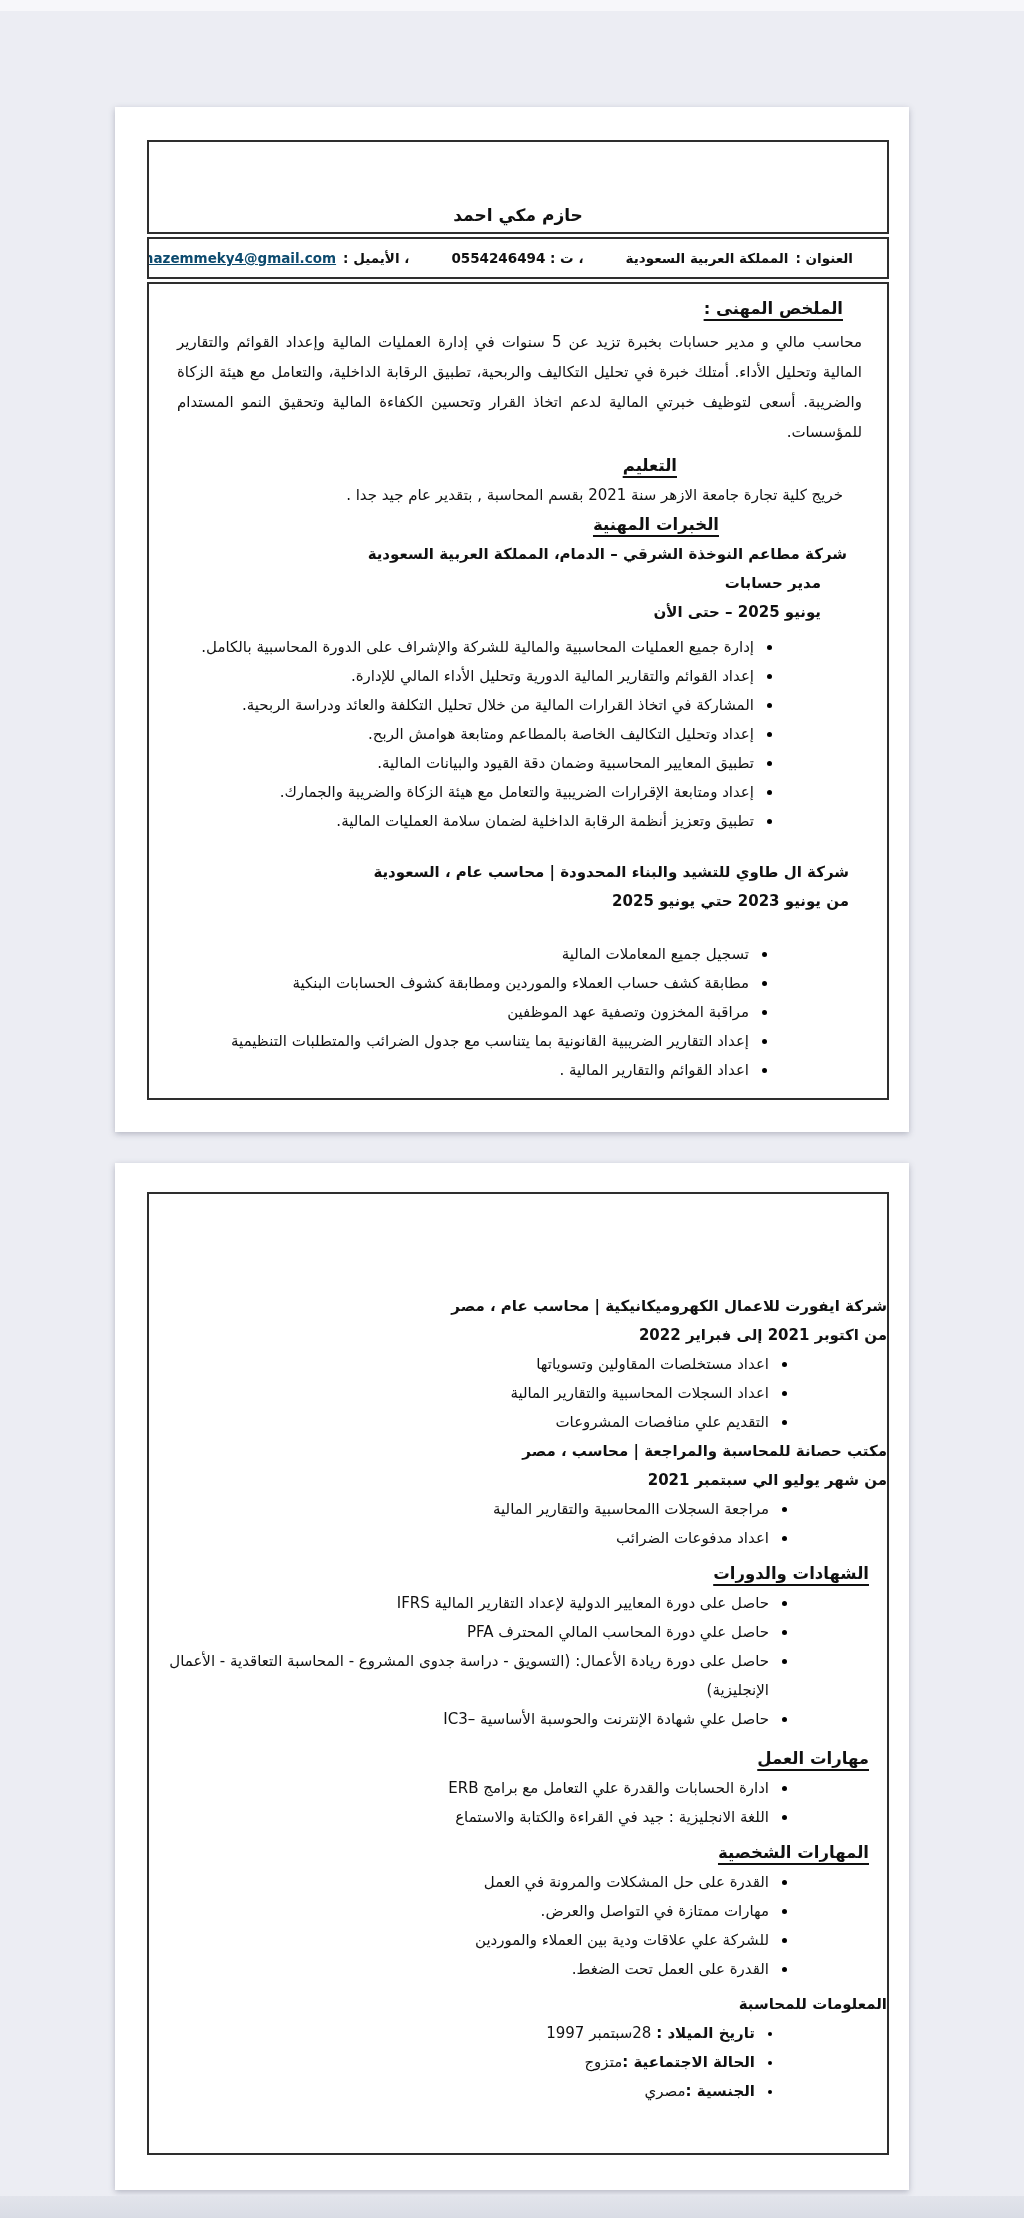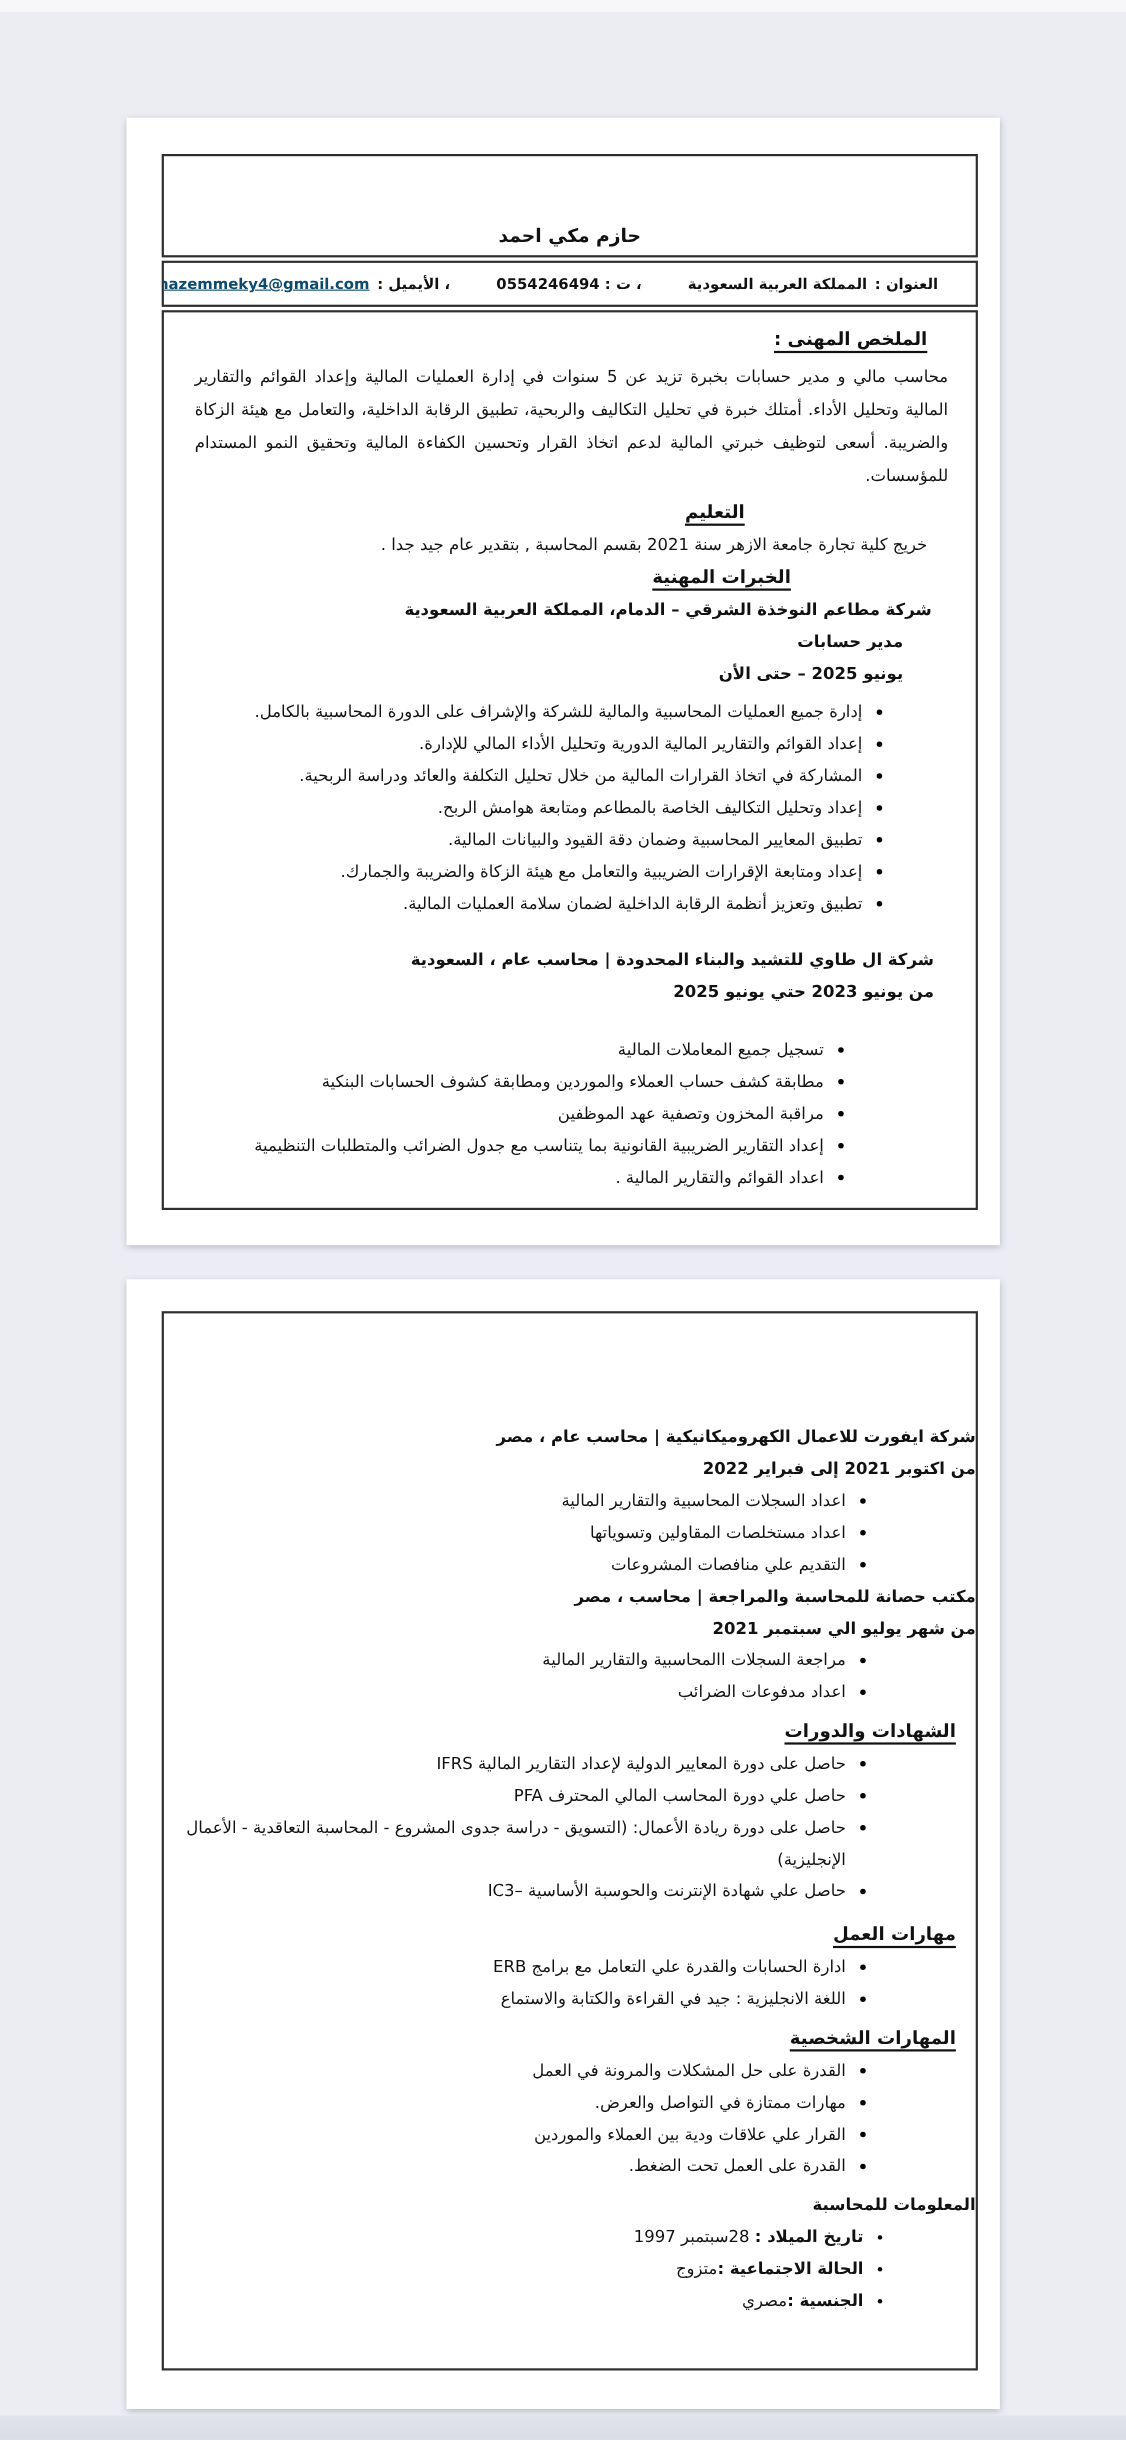--- a/index.html
+++ b/index.html
@@ -36,21 +36,21 @@
   .para{direction:rtl;text-align:justify;font-size:15px;line-height:30px;
     padding:3px 25px 0 28px;margin-bottom:4px}
   .b-row{display:flex;direction:rtl;align-items:flex-start;font-size:15px;line-height:29px}
   .dot{flex:0 0 auto;width:5px;height:5px;border-radius:50%;background:#000;
     margin-top:12px;margin-left:13px}
   .dot.sm{width:4px;height:4px;margin-top:13px}
   .btext{flex:1;text-align:right}
   
   .pr18{padding-right:18px}.pr30{padding-right:44px}
   .pr38{padding-right:38px}.pr40{padding-right:40px}.pr48{}
-  .pr66{padding-right:66px}.pr85{padding-right:85px}.pr100{padding-right:100px}
+  .pr66{padding-right:66px}.pr85{padding-right:115px}.pr100{padding-right:100px}
   .pr120{padding-right:120px}.pr168{padding-right:168px}.pr210{padding-right:210px}
   .mb6{margin-bottom:6px}.mt6{margin-top:6px}.mt10{margin-top:10px}
   .gap22{height:22px}.gap24{height:24px}
 </style>
 </head>
 <body>
 
 <div class="top-strip"></div>
 
 <div class="sheet" id="sheet1">
@@ -159,26 +159,26 @@
 
 <div class="sheet" id="sheet2">
   <div class="bx main-box">
 
     <div class="r bold pr48">شركة ايفورت للاعمال الكهروميكانيكية | محاسب عام ، مصر</div>
     <div class="r bold pr48">من اكتوبر 2021 إلى فبراير 2022</div>
     <div class="pr100">
 
         <div class="b-row">
           <span class="dot"></span>
+          <span class="btext">اعداد مستخلصات المقاولين وتسوياتها</span>
+        </div>
+
+        <div class="b-row">
+          <span class="dot"></span>
           <span class="btext">اعداد السجلات المحاسبية والتقارير المالية</span>
-        </div>
-
-        <div class="b-row">
-          <span class="dot"></span>
-          <span class="btext">اعداد مستخلصات المقاولين وتسوياتها</span>
         </div>
 
         <div class="b-row">
           <span class="dot"></span>
           <span class="btext">التقديم علي منافصات المشروعات</span>
         </div>
       </div>
 
     <div class="r bold pr48">مكتب حصانة للمحاسبة والمراجعة | محاسب ، مصر</div>
     <div class="r bold pr48">من شهر يوليو الي سبتمبر 2021</div>
@@ -242,21 +242,21 @@
           <span class="btext">القدرة على حل المشكلات والمرونة في العمل</span>
         </div>
 
         <div class="b-row">
           <span class="dot"></span>
           <span class="btext">مهارات ممتازة في التواصل والعرض.</span>
         </div>
 
         <div class="b-row">
           <span class="dot"></span>
-          <span class="btext">القرار علي علاقات ودية بين العملاء والموردين</span>
+          <span class="btext">للشركة علي علاقات ودية بين العملاء والموردين</span>
         </div>
 
         <div class="b-row">
           <span class="dot"></span>
           <span class="btext">القدرة على العمل تحت الضغط.</span>
         </div>
       </div>
 
     <div class="r bold pr48 mt6">المعلومات للمحاسبة</div>
     <div class="pr85">

